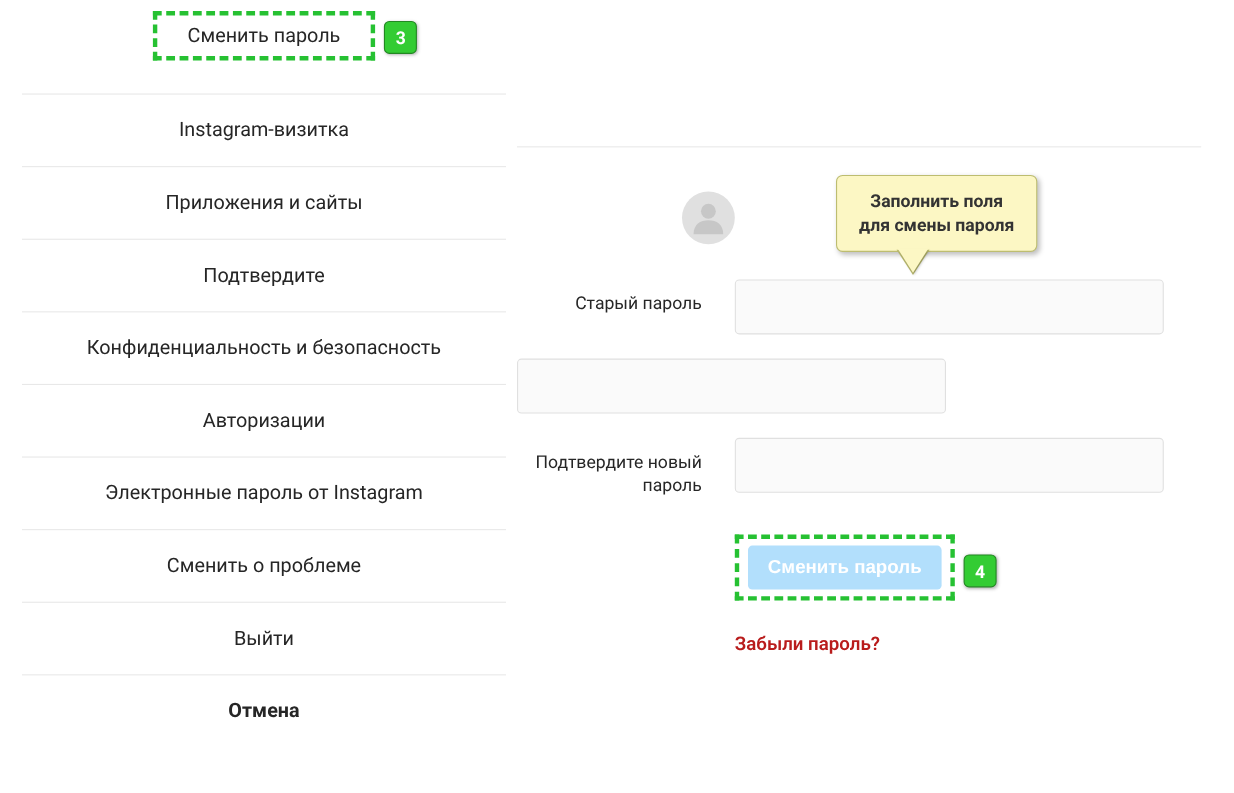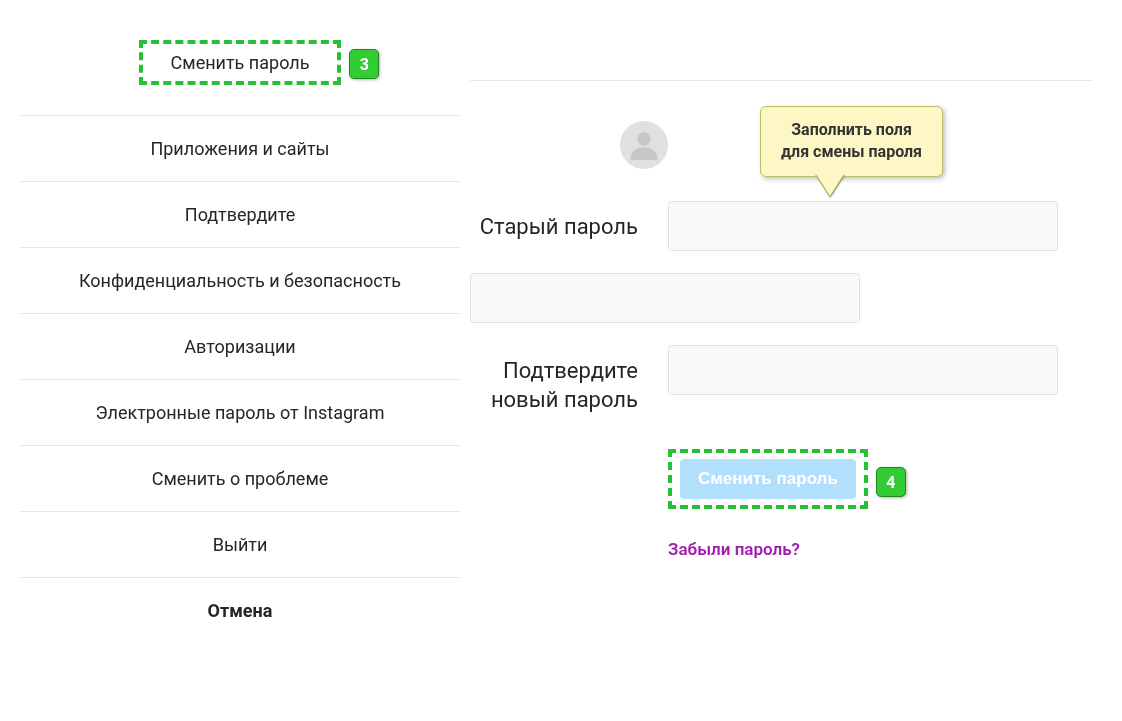--- a/index.html
+++ b/index.html
@@ -9,21 +9,21 @@
     }
     body {
       font-family: -apple-system, BlinkMacSystemFont, "Segoe UI", Roboto, Helvetica, Arial, sans-serif;
       background: #fff;
       width: 1122px;
       height: 721px;
       position: relative;
     }
     .container {
       display: flex;
-      padding-top: 30px;
+      align-items: center;
     }
     .sidebar {
       width: 460px;
       padding-left: 20px;
     }
     .sidebar-item {
       padding: 22px 10px;
       text-align: center;
       border-bottom: 1px solid #e8e8e8;
       font-size: 18px;
@@ -137,21 +137,21 @@
       border-top: 23px solid #bdbd70;
     }
     .form-row {
       display: flex;
       align-items: flex-start;
       margin-bottom: 22px;
     }
     .form-label {
       width: 198px;
       text-align: right;
-      font-size: 22px;
+      font-size: 16px;
       color: #262626;
       padding-right: 30px;
       padding-top: 12px;
       line-height: 1.3;
     }
     .form-input {
       flex: 1;
       max-width: 390px;
       height: 50px;
       border: 1px solid #e0e0e0;
@@ -184,36 +184,39 @@
     }
     .badge-4 {
       right: -42px;
       top: 14px;
     }
     .forgot-link {
       padding-left: 198px;
       margin-top: 30px;
     }
     .forgot-link a {
-      color: #a21caf;
+      color: #b91c1c;
       text-decoration: none;
       font-size: 17px;
       font-weight: 600;
     }
   </style>
 </head>
 <body>
 
 <div class="container">
   <div class="sidebar">
     <div class="sidebar-item">
       <span class="highlight-box-1">
         <span>Сменить пароль</span>
         <span class="step-badge badge-3">3</span>
       </span>
+    </div>
+    <div class="sidebar-item">
+      <span>Instagram-визитка</span>
     </div>
     <div class="sidebar-item">
       <span>Приложения и сайты</span>
     </div>
     <div class="sidebar-item">
       <span>Подтвердите</span>
     </div>
     <div class="sidebar-item">
       <span>Конфиденциальность и безопасность</span>
     </div>

